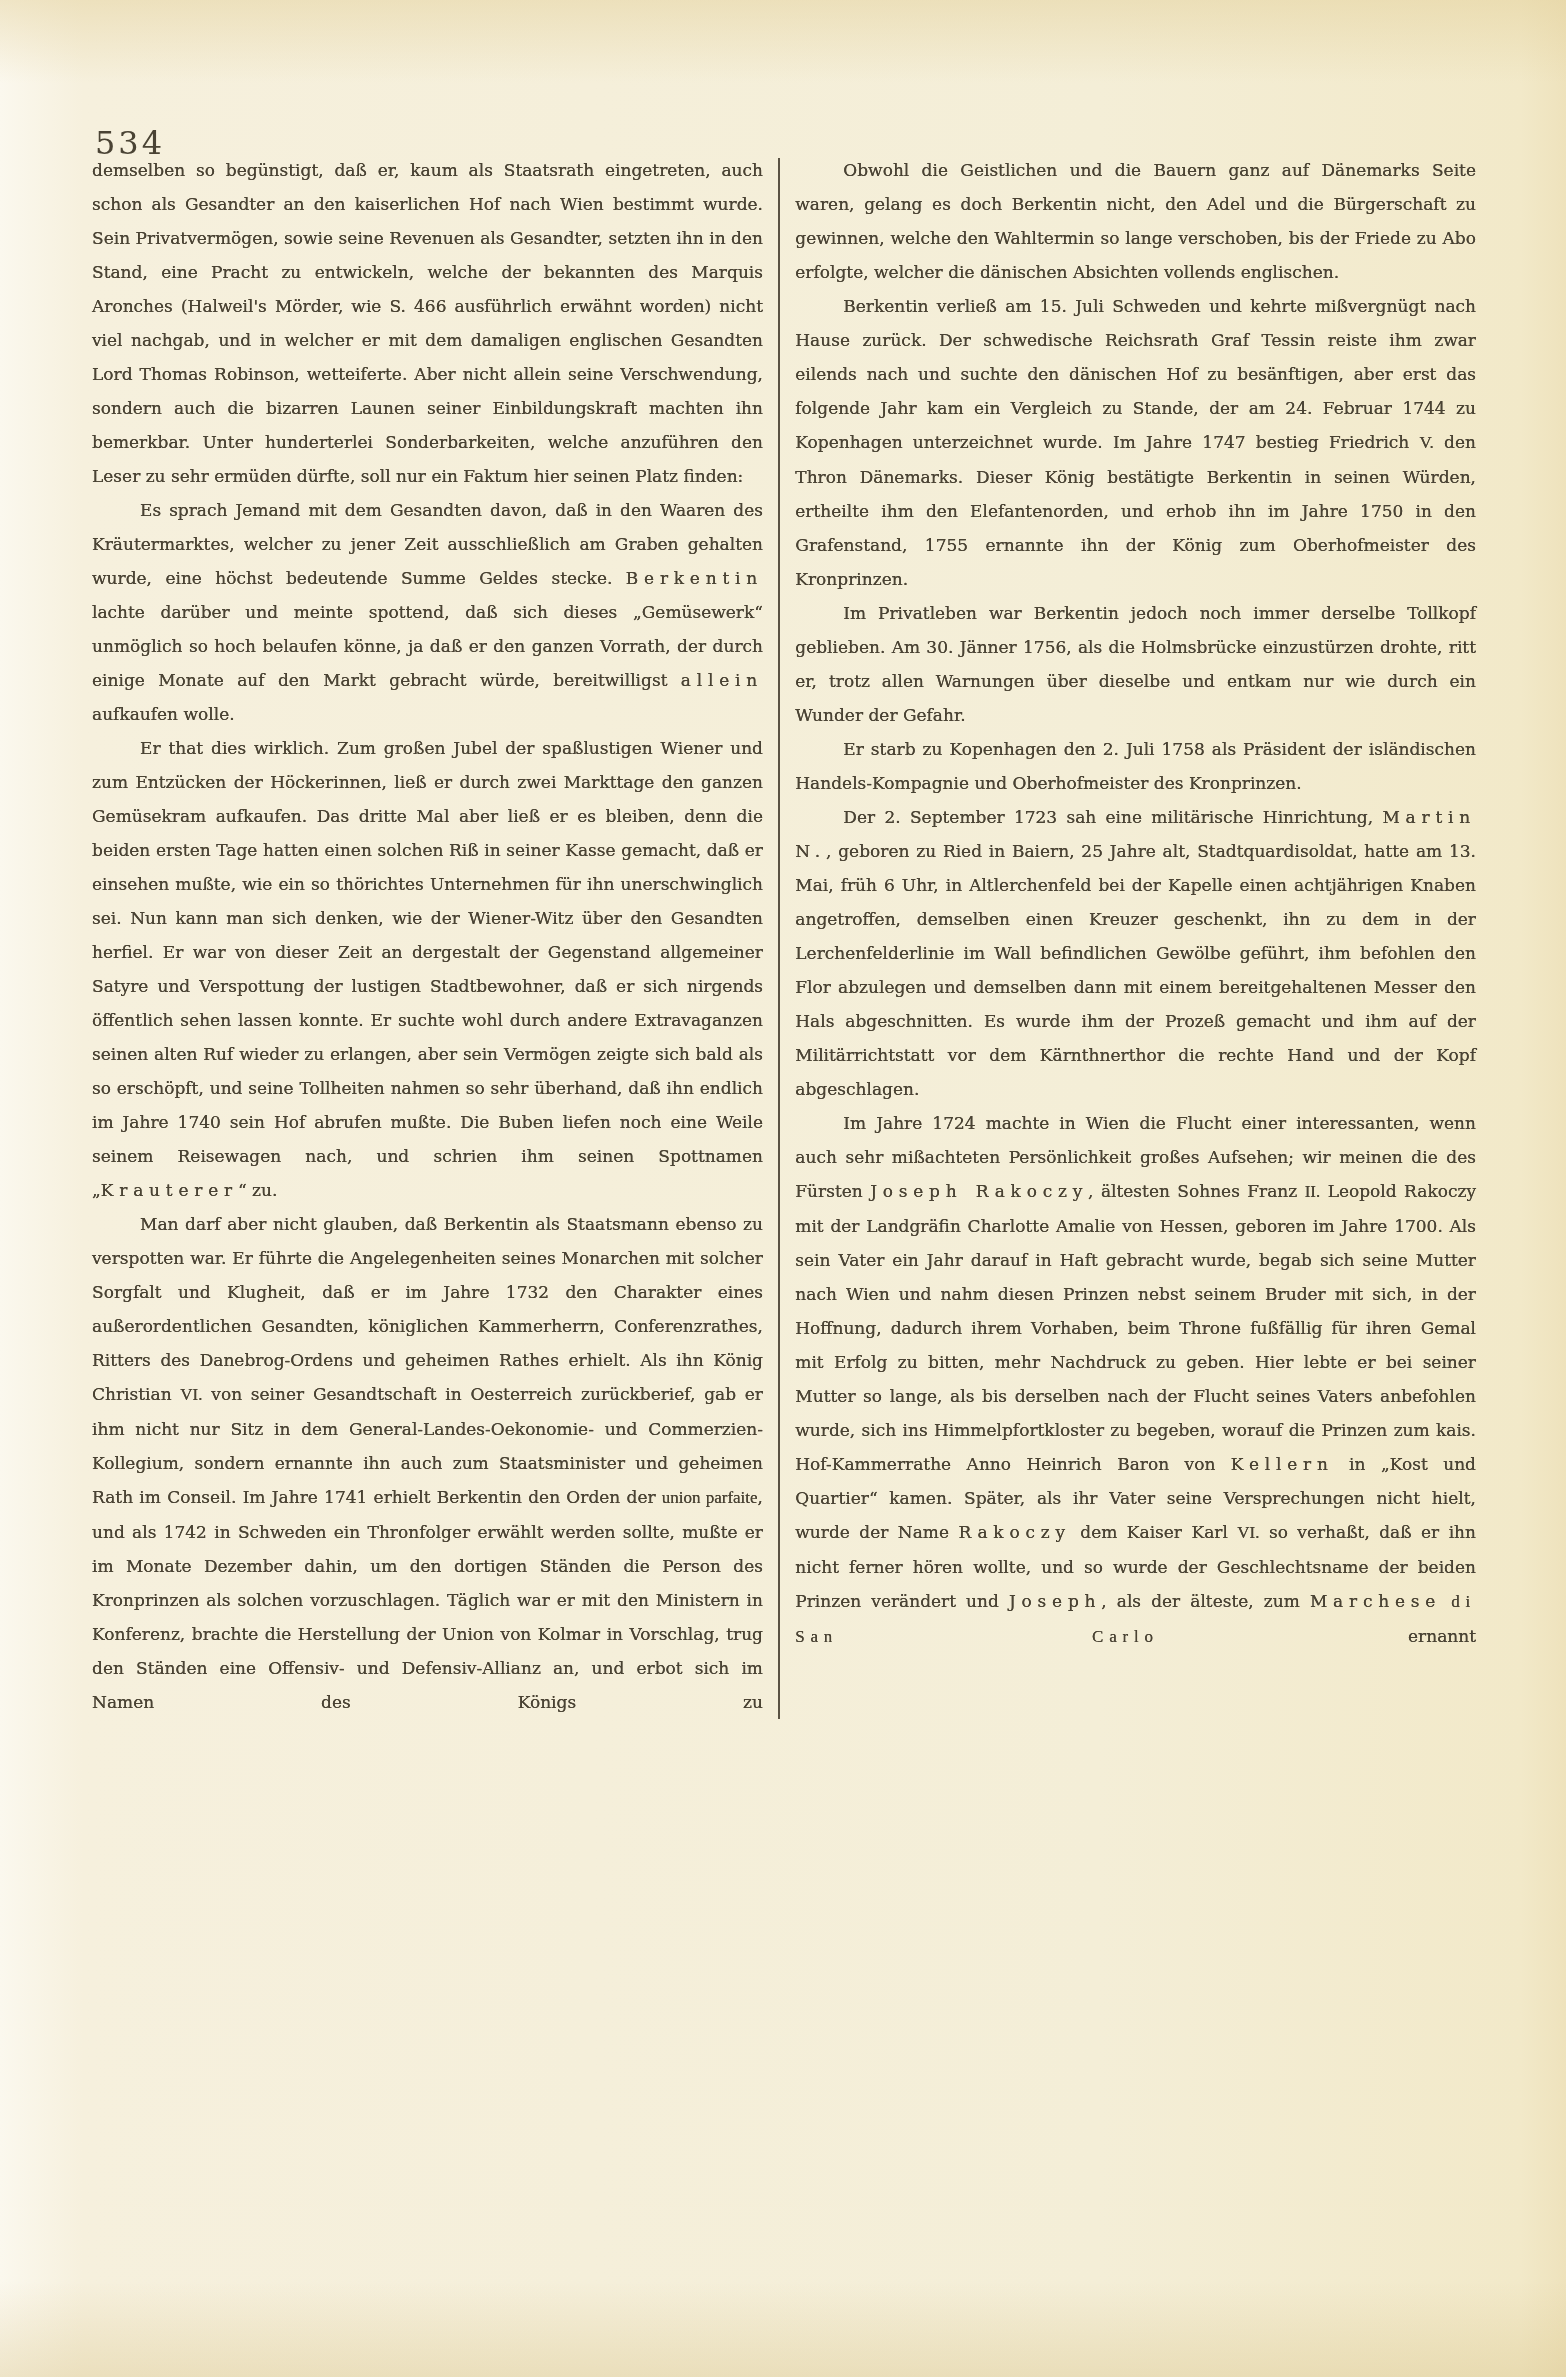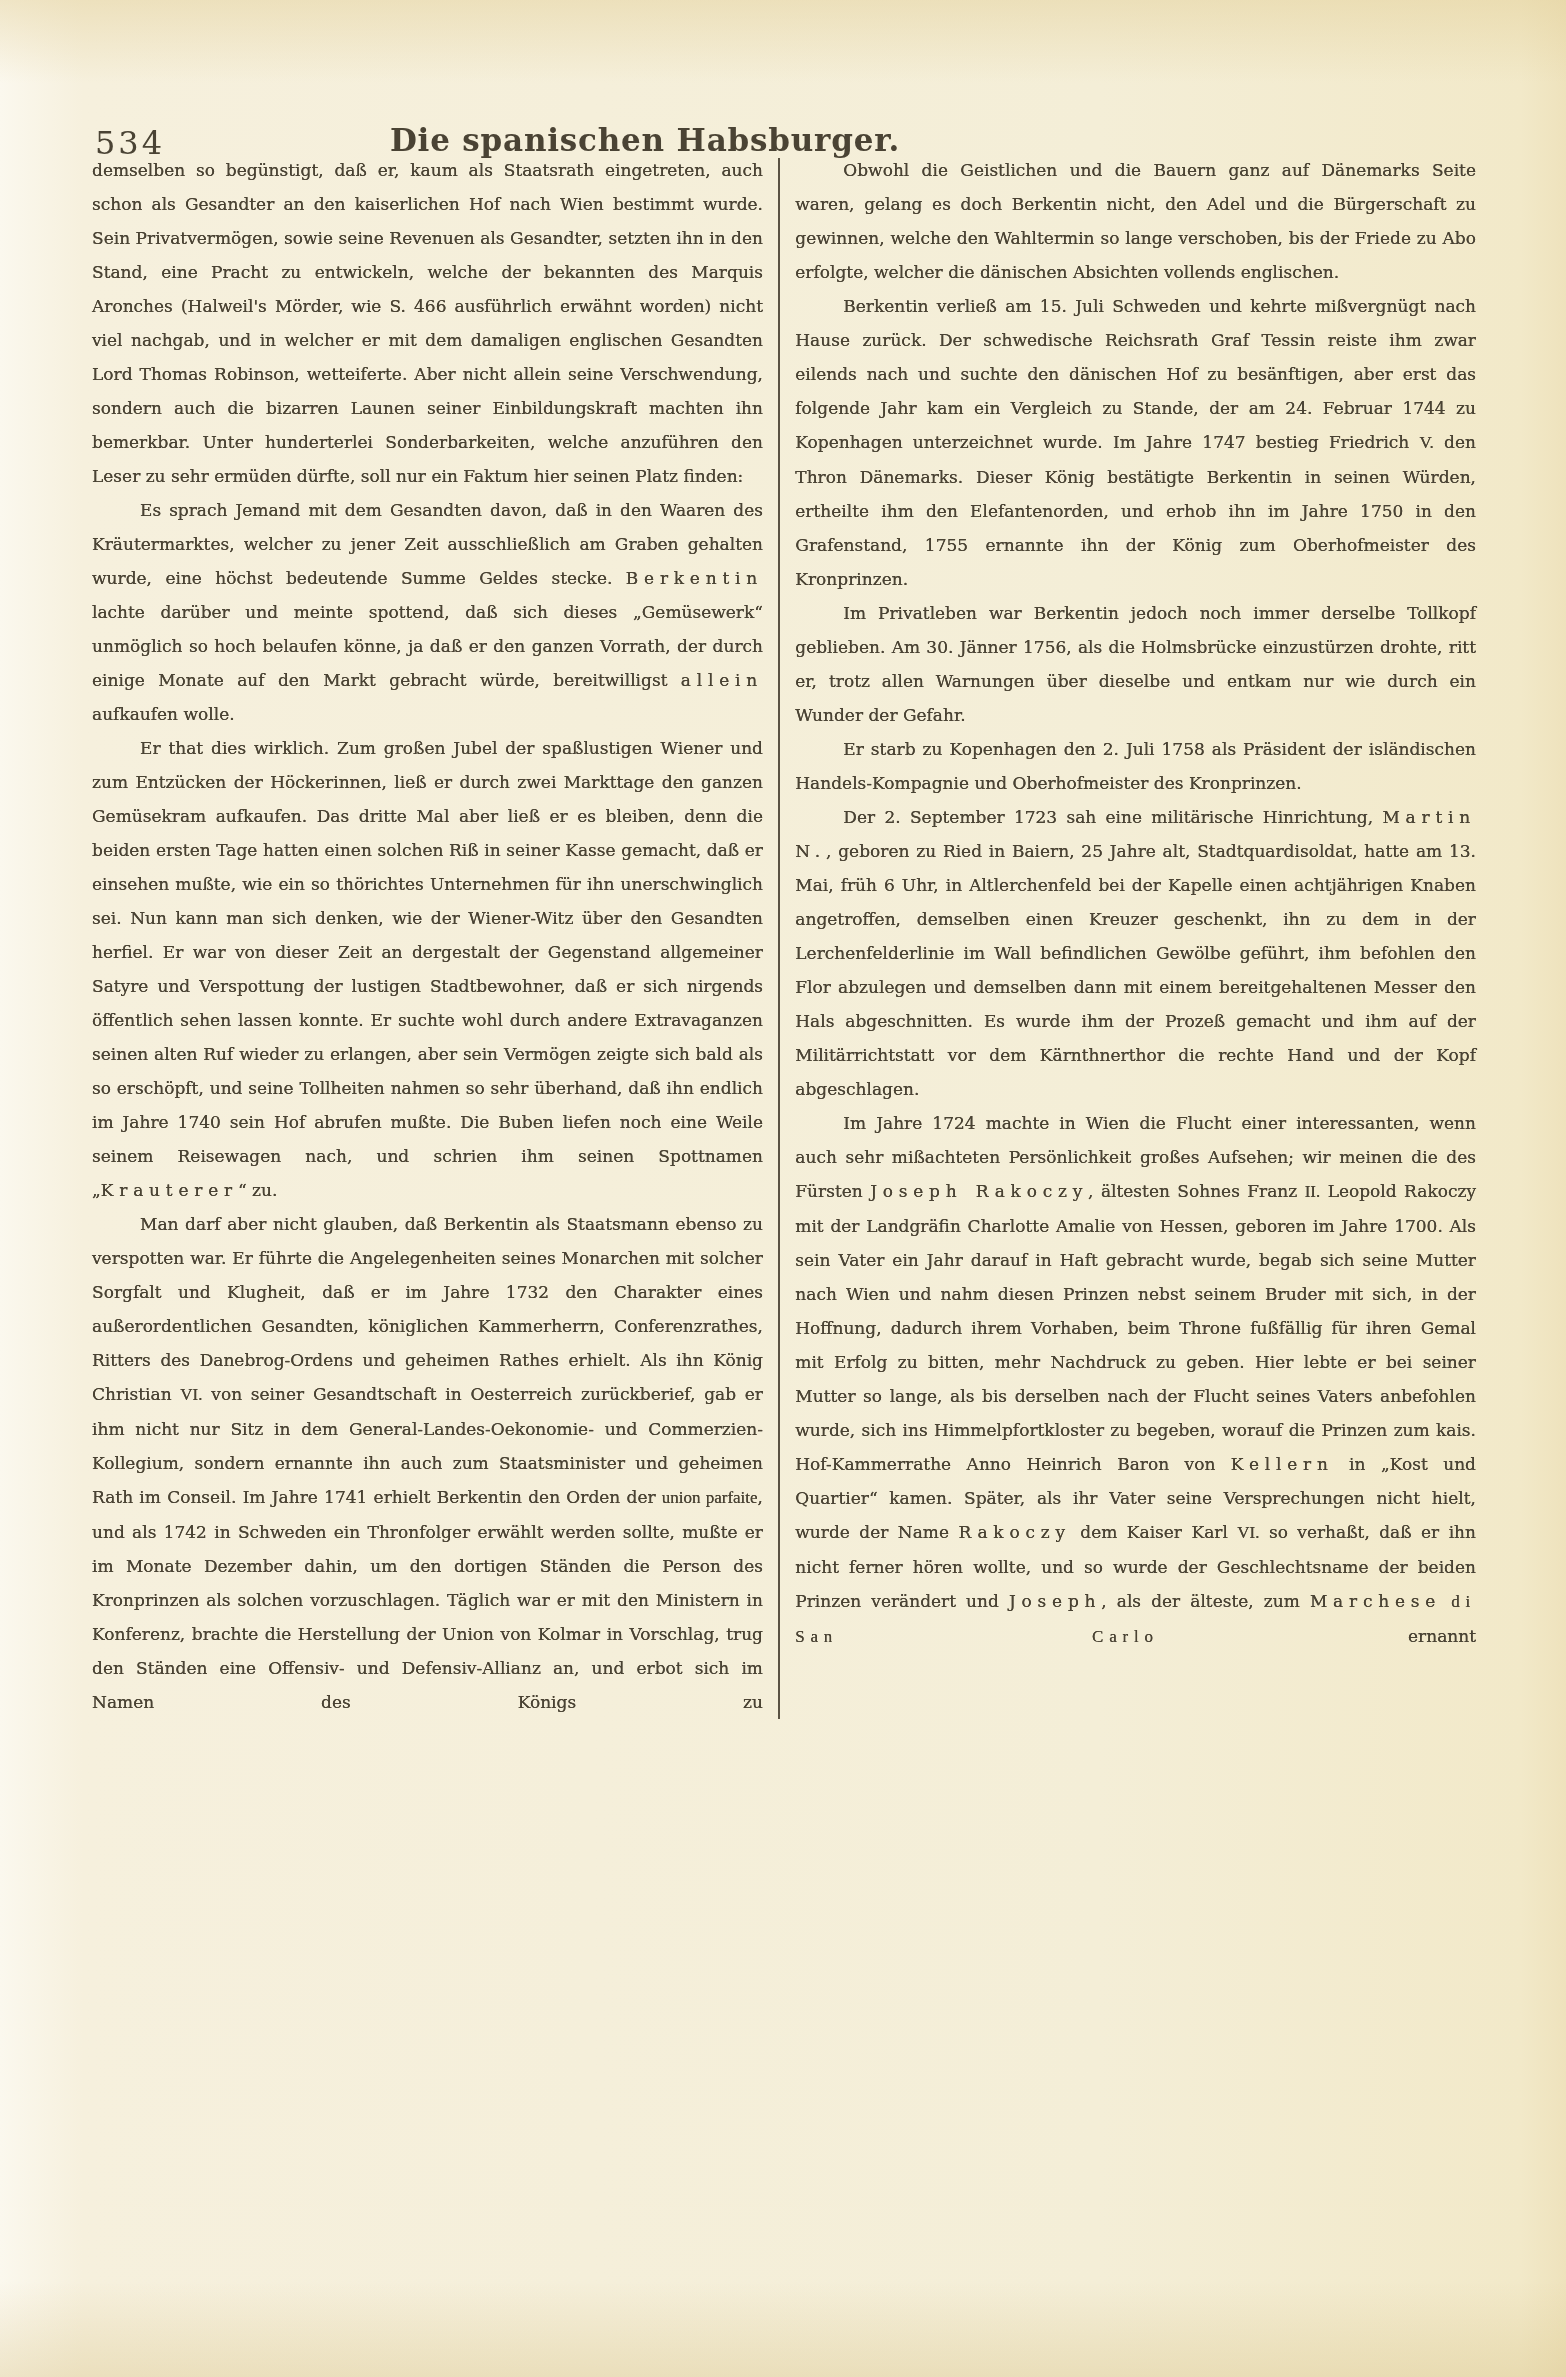--- a/index.html
+++ b/index.html
@@ -40,21 +40,20 @@
   .para.flow-continues { text-align-last: justify; }
   .seg-sp { letter-spacing: 0.34em; }
   .seg-roman { font-family: "Liberation Serif", serif; }
 </style>
 </head>
 <body>
 
 <div class="page">
   <div class="page-header">
     <div class="page-number">534</div>
-    <div class="page-title">Die spanischen Habsburger.</div>
   </div>
   <div class="text-columns">
     <div class="col col-left">
         <p class="para"><span>demselben so begünstigt, daß er, kaum als Staatsrath eingetreten, auch schon als Gesandter an den kaiserlichen Hof nach Wien bestimmt wurde. Sein Privatvermögen, sowie seine Revenuen als Gesandter, setzten ihn in den Stand, eine Pracht zu entwickeln, welche der bekannten des Marquis Aronches (Halweil's Mörder, wie S. 466 ausführlich erwähnt worden) nicht viel nachgab, und in welcher er mit dem damaligen englischen Gesandten Lord Thomas Robinson, wetteiferte. Aber nicht allein seine Verschwendung, sondern auch die bizarren Launen seiner Einbildungskraft machten ihn bemerkbar. Unter hunderterlei Sonderbarkeiten, welche anzuführen den Leser zu sehr ermüden dürfte, soll nur ein Faktum hier seinen Platz finden:</span></p>
         <p class="para indent"><span>Es sprach Jemand mit dem Gesandten davon, daß in den Waaren des Kräutermarktes, welcher zu jener Zeit ausschließlich am Graben gehalten wurde, eine höchst bedeutende Summe Geldes stecke. </span><span class="seg-sp">Berkentin</span><span> lachte darüber und meinte spottend, daß sich dieses „Gemüsewerk“ unmöglich so hoch belaufen könne, ja daß er den ganzen Vorrath, der durch einige Monate auf den Markt gebracht würde, bereitwilligst </span><span class="seg-sp">allein</span><span> aufkaufen wolle.</span></p>
         <p class="para indent"><span>Er that dies wirklich. Zum großen Jubel der spaßlustigen Wiener und zum Entzücken der Höckerinnen, ließ er durch zwei Markttage den ganzen Gemüsekram aufkaufen. Das dritte Mal aber ließ er es bleiben, denn die beiden ersten Tage hatten einen solchen Riß in seiner Kasse gemacht, daß er einsehen mußte, wie ein so thörichtes Unternehmen für ihn unerschwinglich sei. Nun kann man sich denken, wie der Wiener-Witz über den Gesandten herfiel. Er war von dieser Zeit an dergestalt der Gegenstand allgemeiner Satyre und Verspottung der lustigen Stadtbewohner, daß er sich nirgends öffentlich sehen lassen konnte. Er suchte wohl durch andere Extravaganzen seinen alten Ruf wieder zu erlangen, aber sein Vermögen zeigte sich bald als so erschöpft, und seine Tollheiten nahmen so sehr überhand, daß ihn endlich im Jahre 1740 sein Hof abrufen mußte. Die Buben liefen noch eine Weile seinem Reisewagen nach, und schrien ihm seinen Spottnamen „</span><span class="seg-sp">Krauterer</span><span>“ zu.</span></p>
         <p class="para indent flow-continues"><span>Man darf aber nicht glauben, daß Berkentin als Staatsmann ebenso zu verspotten war. Er führte die Angelegenheiten seines Monarchen mit solcher Sorgfalt und Klugheit, daß er im Jahre 1732 den Charakter eines außerordentlichen Gesandten, königlichen Kammerherrn, Conferenzrathes, Ritters des Danebrog-Ordens und geheimen Rathes erhielt. Als ihn König Christian </span><span class="seg-roman">VI.</span><span> von seiner Gesandtschaft in Oesterreich zurückberief, gab er ihm nicht nur Sitz in dem General-Landes-Oekonomie- und Commerzien-Kollegium, sondern ernannte ihn auch zum Staatsminister und geheimen Rath im Conseil. Im Jahre 1741 erhielt Berkentin den Orden der </span><span class="seg-roman">union parfaite</span><span>, und als 1742 in Schweden ein Thronfolger erwählt werden sollte, mußte er im Monate Dezember dahin, um den dortigen Ständen die Person des Kronprinzen als solchen vorzuschlagen. Täglich war er mit den Ministern in Konferenz, brachte die Herstellung der Union von Kolmar in Vorschlag, trug den Ständen eine Offensiv- und Defensiv-Allianz an, und erbot sich im Namen des Königs zu</span></p>
       </div>
     <div class="col-divider"></div>
     <div class="col col-right">

